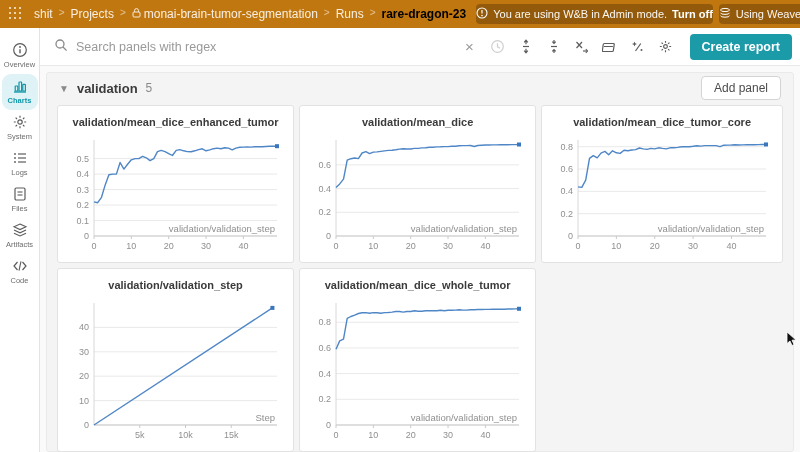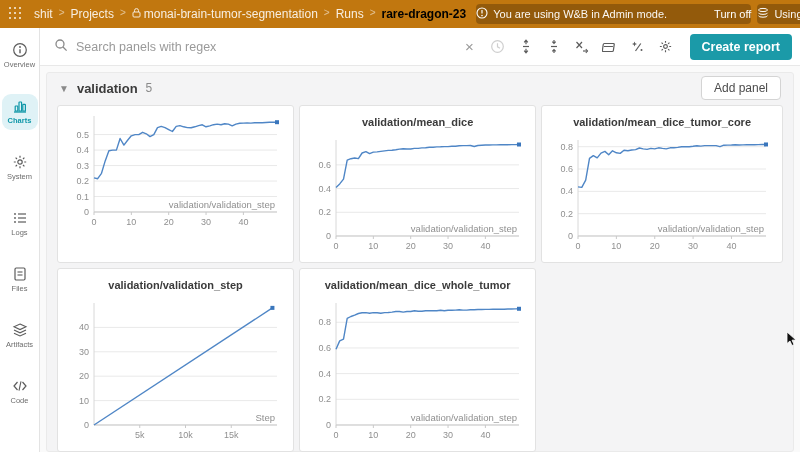--- a/index.html
+++ b/index.html
@@ -15,28 +15,28 @@
   .logo i { width:2.5px; height:2.5px; background:#fff; border-radius:50%;
     opacity:.9; place-self:center; }
   .crumbs { display:flex; align-items:flex-start; gap:6px; white-space:nowrap; }
   .crumb { color:rgba(255,255,255,.88); cursor:pointer; }
   .crumb.current { color:#000000; font-weight:bold; }
   .sep { color:rgba(255,255,255,.55); font-size:10px; }
   .lock-i { display:inline-block; margin-right:3px; opacity:.85; }
   .pill { background:rgba(0,0,0,.24); border-radius:4px; height:20px;
     display:flex; align-items:center; gap:5px; padding:0 0; font-size:11px;
     color:rgba(255,255,255,.95); white-space:nowrap; }
-  .pill .turnoff { font-weight:normal; color:#fff; cursor:pointer;margin-left:42px; }
+  .pill .turnoff { font-weight:bold; color:#fff; cursor:pointer; }
   .pill-alert { margin-left:4px; }
   .topbar-spacer { flex:1; }
 
   
   .app { display:flex; height:424px; }
   .sidebar { width:40px; background:#fff; border-right:1px solid #E3E3E3;
-    display:flex; flex-direction:column; align-items:center; padding-top:10px; gap:20px; }
+    display:flex; flex-direction:column; align-items:center; padding-top:10px; gap:0; }
   .side-item { width:36px; padding:4px 0 5px; display:flex; flex-direction:column;
     align-items:center; gap:2px; cursor:pointer; border-radius:6px; color:#5c5c5c; }
   .side-item .lbl { font-size:7.5px; color:#6d6d6d; }
   .side-item.active { background:#DFF2F6; color:#0E97A8;border-radius:9px; }
   .side-item.active .lbl { color:#0E97A8; font-weight:bold; }
   .side-item svg { display:block; }
 
   .main { flex:1; display:flex; flex-direction:column; min-width:0; }
 
   
@@ -273,20 +273,21 @@
       <div class="section">
         <div class="sec-head">
           <span class="chev">▼</span>
           <span class="sec-title">validation</span>
           <span class="sec-count">5</span>
           <span class="sec-spacer"></span>
           <button class="add-panel">Add panel</button>
         </div>
         <div class="grid">
           <div class="card r1">
+            <div class="chart-title">validation/mean_dice_enhanced_tumor</div>
             <svg width="221" height="122">
                 <line x1="30" x2="213" y1="102" y2="102" stroke="#E9E9E9" stroke-width="1"></line>
                 <text x="25" y="105" text-anchor="end" font-size="9" fill="#8f8f8f">0</text>
                 <line x1="30" x2="213" y1="86.51612903225805" y2="86.51612903225805" stroke="#E9E9E9" stroke-width="1"></line>
                 <text x="25" y="89.51612903225805" text-anchor="end" font-size="9" fill="#8f8f8f">0.1</text>
                 <line x1="30" x2="213" y1="71.03225806451613" y2="71.03225806451613" stroke="#E9E9E9" stroke-width="1"></line>
                 <text x="25" y="74.03225806451613" text-anchor="end" font-size="9" fill="#8f8f8f">0.2</text>
                 <line x1="30" x2="213" y1="55.54838709677419" y2="55.54838709677419" stroke="#E9E9E9" stroke-width="1"></line>
                 <text x="25" y="58.54838709677419" text-anchor="end" font-size="9" fill="#8f8f8f">0.3</text>
                 <line x1="30" x2="213" y1="40.06451612903225" y2="40.06451612903225" stroke="#E9E9E9" stroke-width="1"></line>

